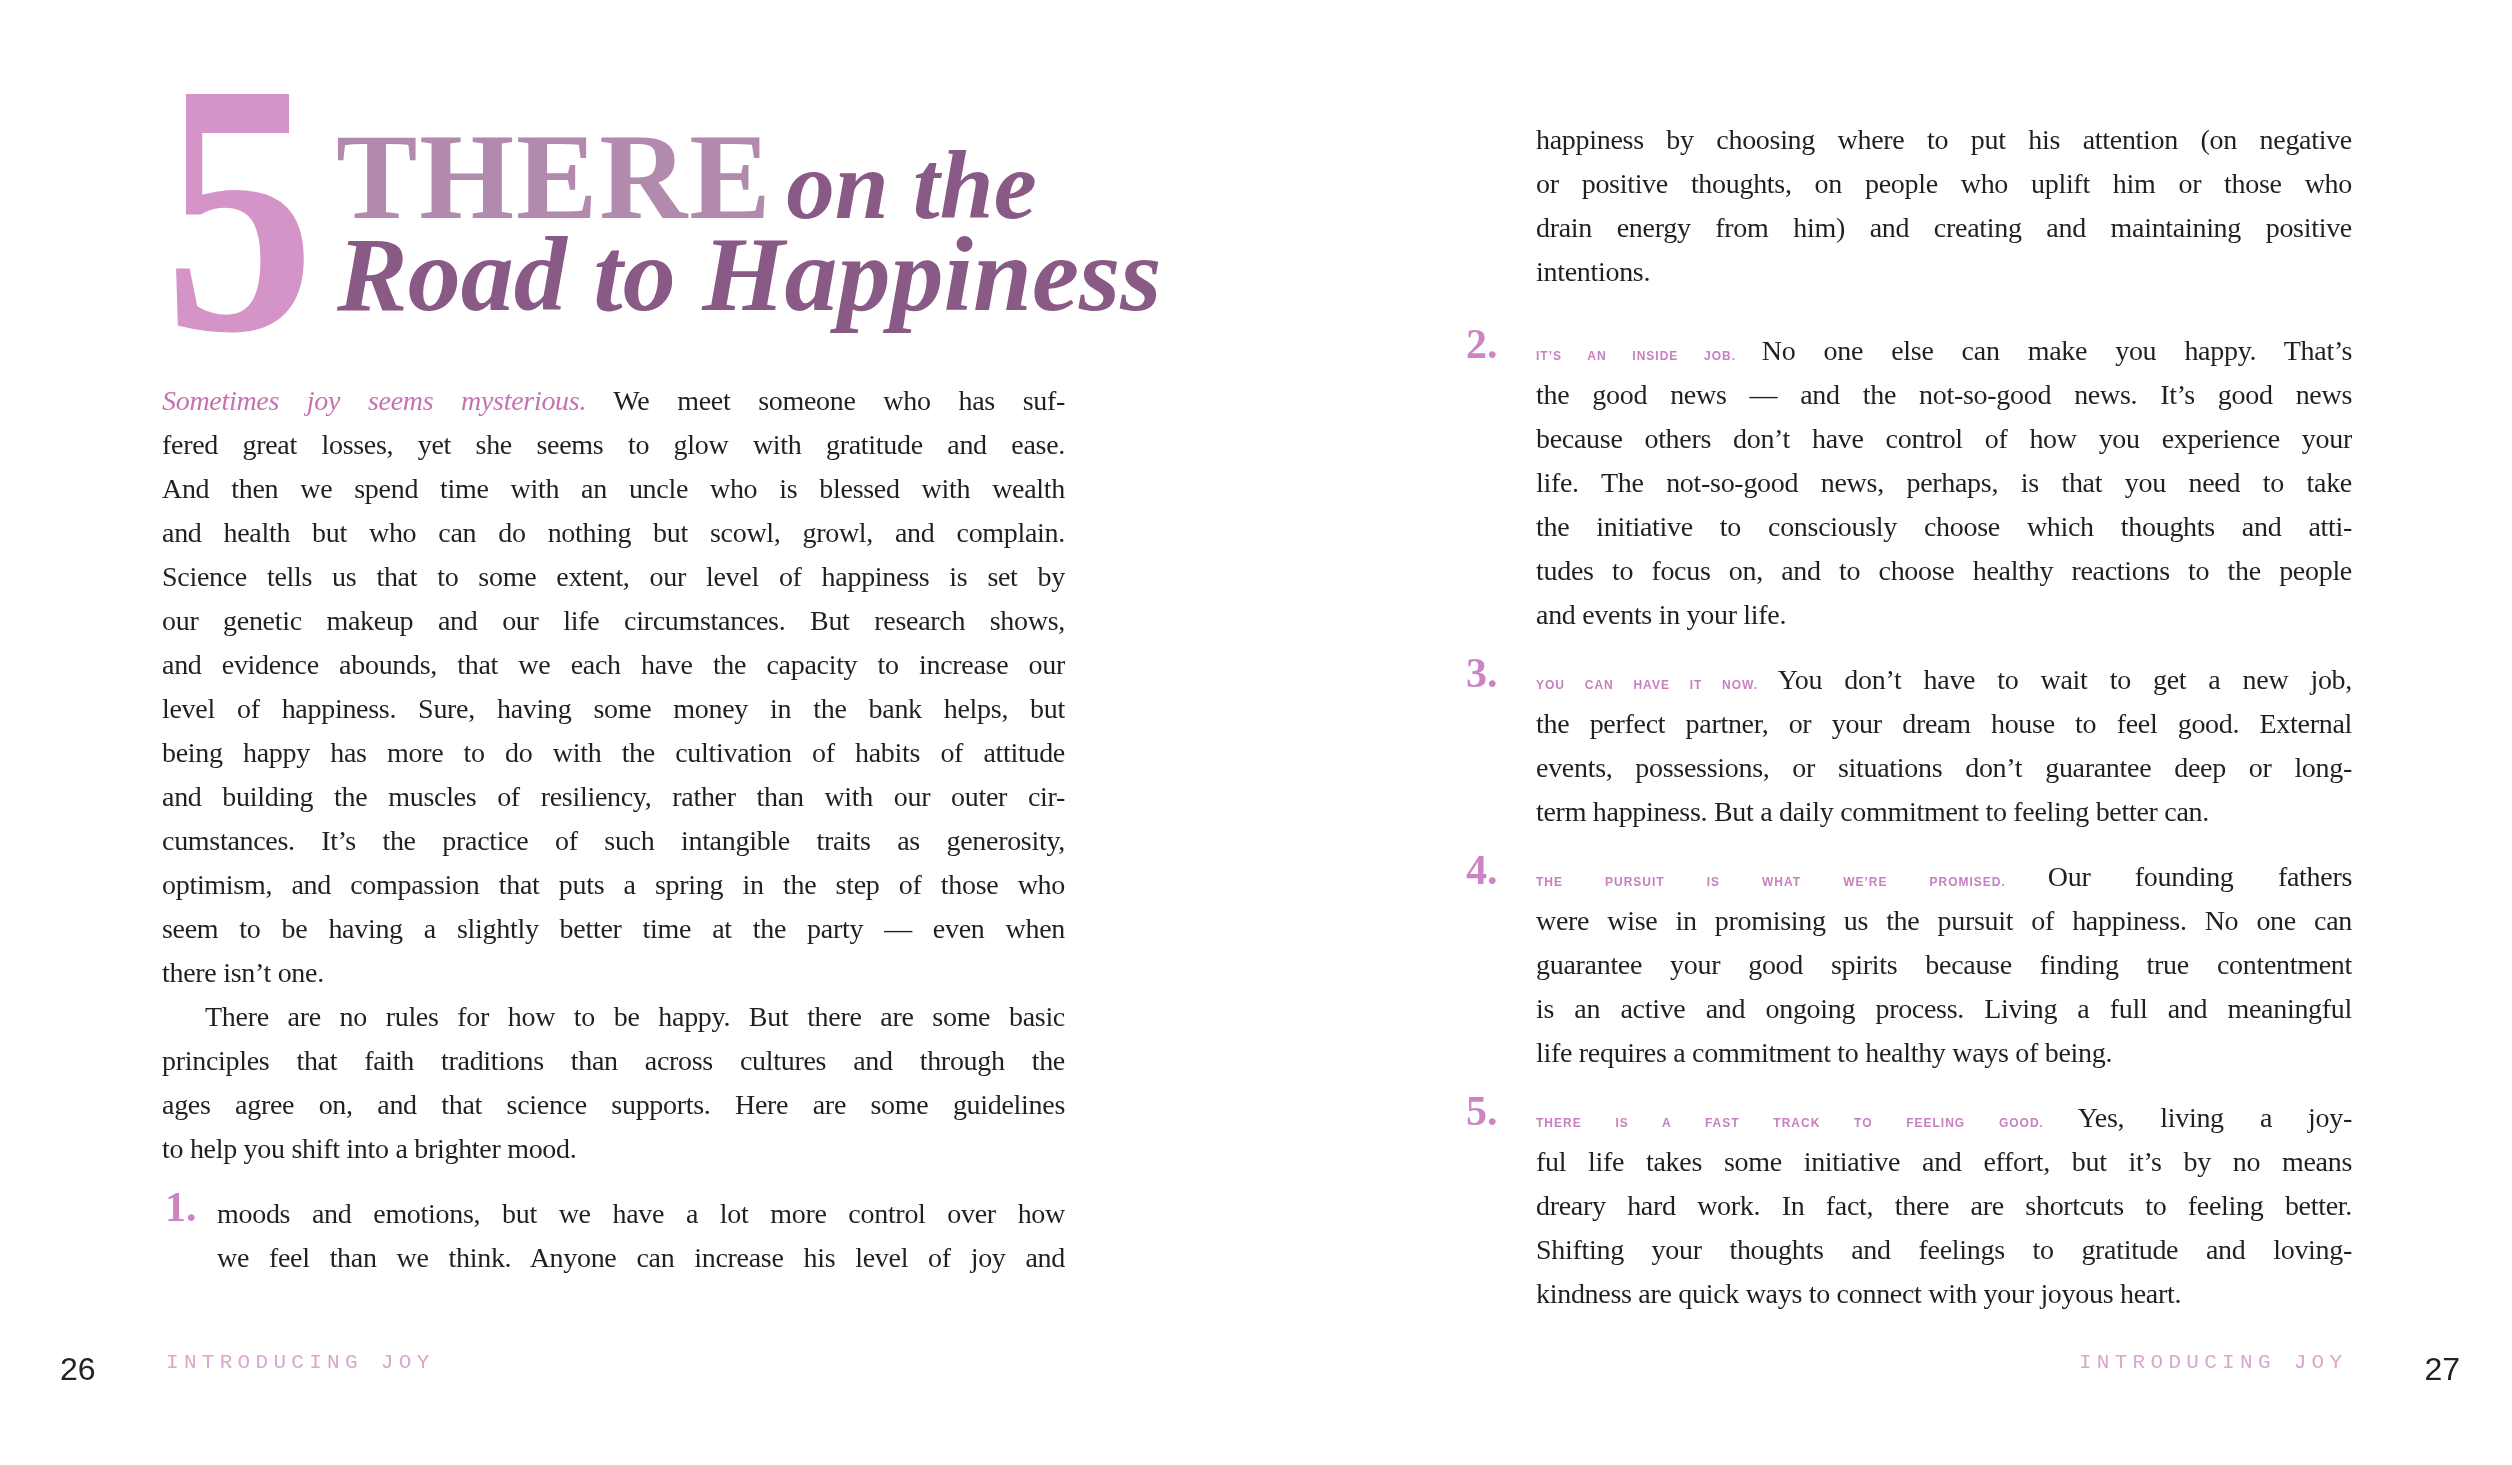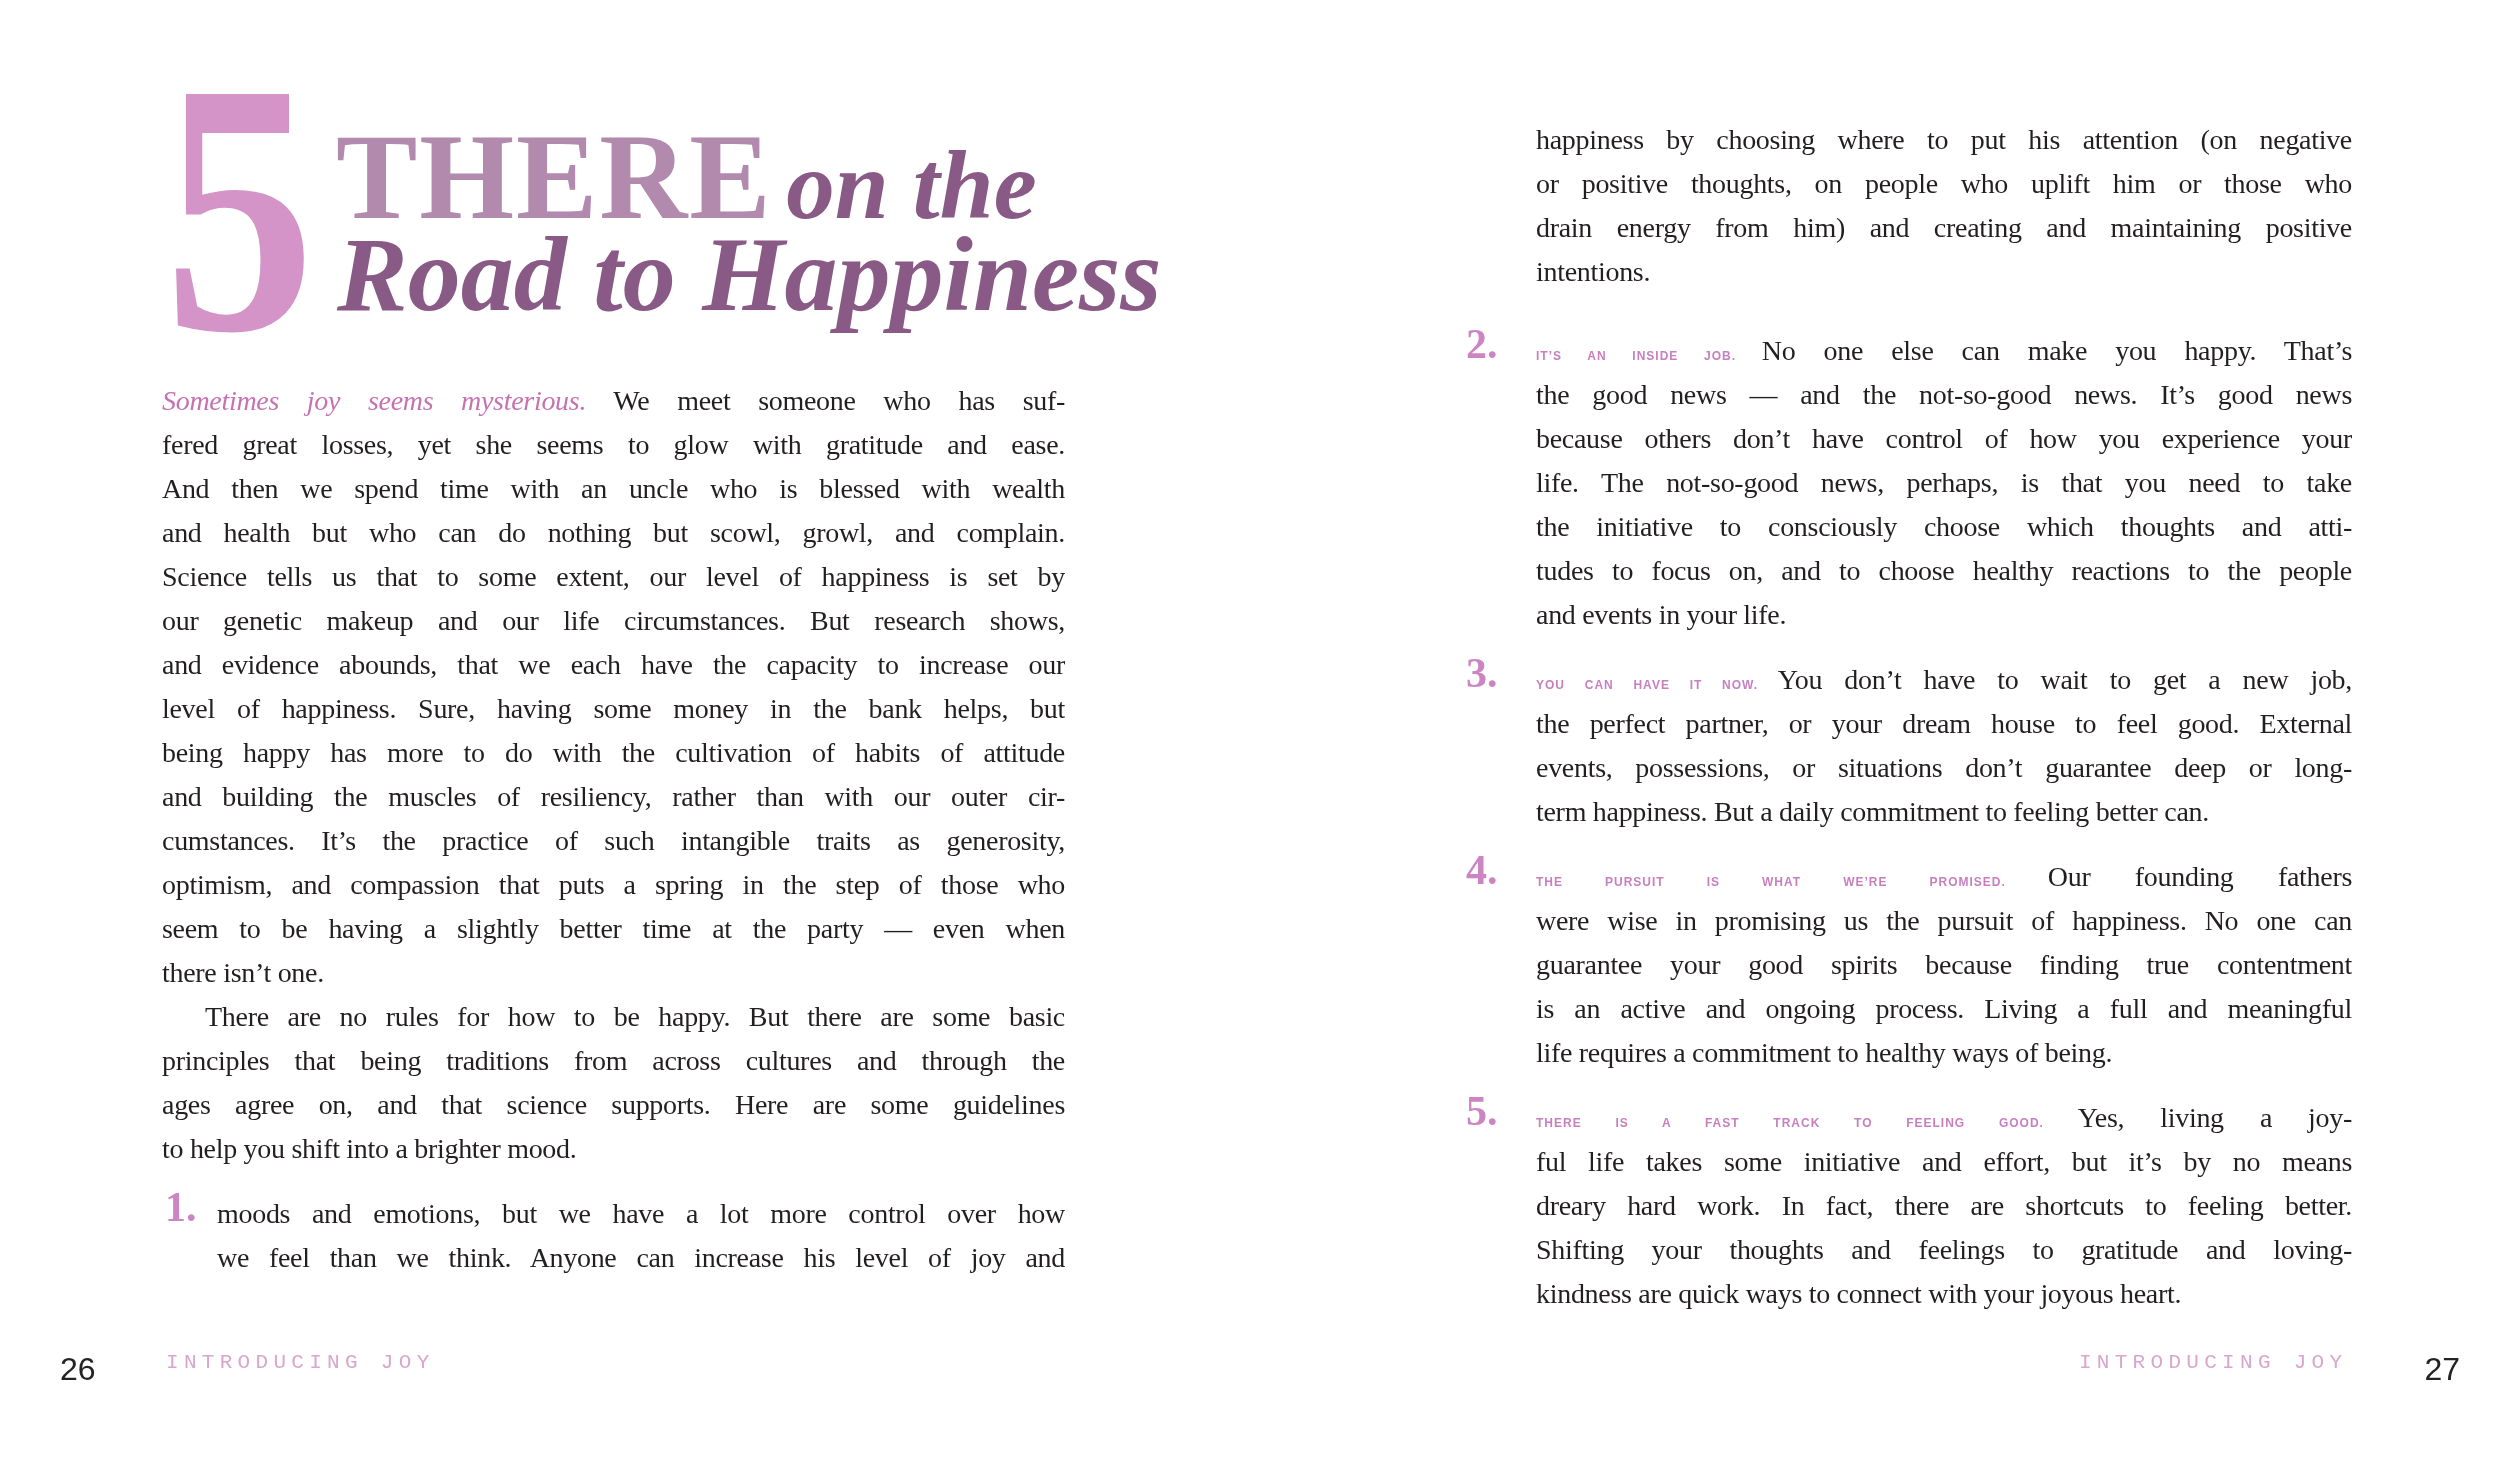--- a/index.html
+++ b/index.html
@@ -118,21 +118,21 @@
           <div class="line"><span>level of happiness. Sure, having some money in the bank helps, but</span></div>
           <div class="line"><span>being happy has more to do with the cultivation of habits of attitude</span></div>
           <div class="line"><span>and building the muscles of resiliency, rather than with our outer cir-</span></div>
           <div class="line"><span>cumstances. It’s the practice of such intangible traits as generosity,</span></div>
           <div class="line"><span>optimism, and compassion that puts a spring in the step of those who</span></div>
           <div class="line"><span>seem to be having a slightly better time at the party — even when</span></div>
           <div class="line no-just"><span>there isn’t one.</span></div>
         </div>
       <div class="para indent-first">
           <div class="line"><span>There are no rules for how to be happy. But there are some basic</span></div>
-          <div class="line"><span>principles that being traditions from across cultures and through the</span></div>
+          <div class="line"><span>principles that faith traditions than across cultures and through the</span></div>
           <div class="line"><span>ages agree on, and that science supports. Here are some guidelines</span></div>
           <div class="line no-just"><span>to help you shift into a brighter mood.</span></div>
         </div>
       <div class="item item-left">
         <span class="num">1.</span>
         <div class="item-body">
             <div class="line"><span>moods and emotions, but we have a lot more control over how</span></div>
             <div class="line"><span>we feel than we think. Anyone can increase his level of joy and</span></div>
           </div>
       </div>

